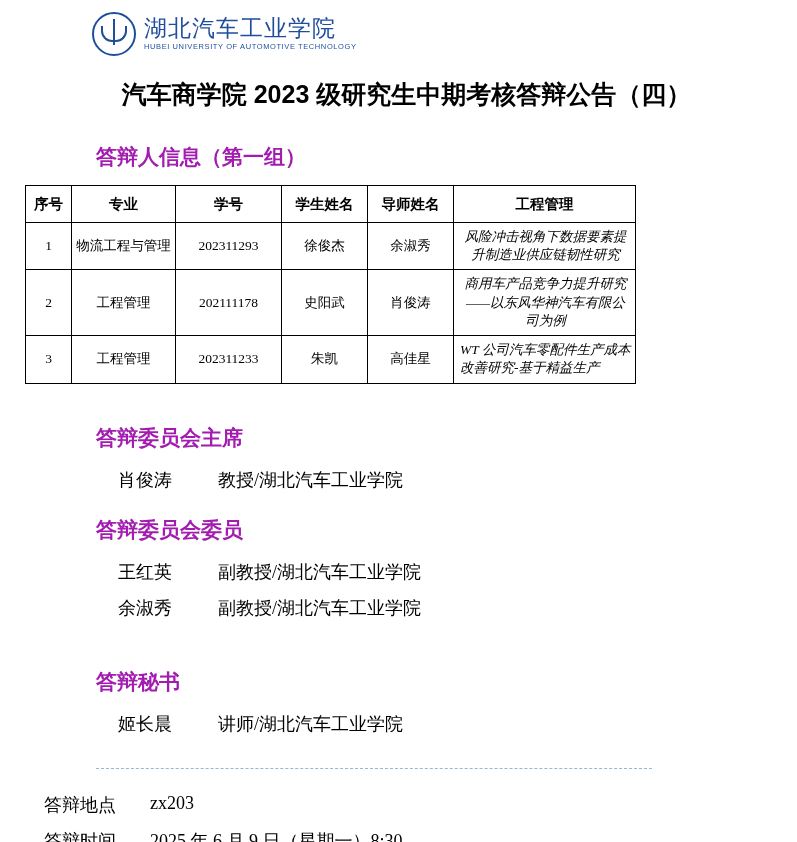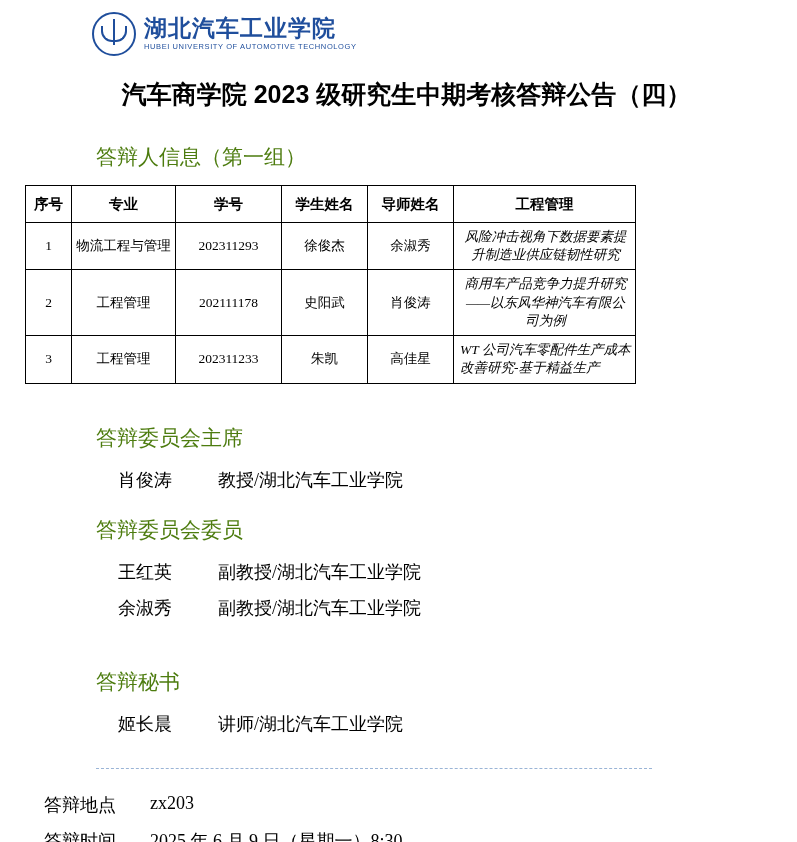--- a/index.html
+++ b/index.html
@@ -52,21 +52,21 @@
     border: 2px solid #1f4e9c;
     border-top: none;
     border-radius: 0 0 11px 11px;
   }
   .logo-text {
     margin-left: 8px;
     line-height: 1.05;
   }
   .logo-cn {
     font-size: 23px;
-    font-weight: bold;
+    font-weight: normal;
     color: #1f4e9c;
     letter-spacing: 1px;
     font-family: "Liberation Serif", "DejaVu Serif", serif;
   }
   .logo-en {
     font-size: 7.5px;
     color: #1f4e9c;
     letter-spacing: 0.6px;
     font-family: "Liberation Sans", sans-serif;
     margin-top: 2px;
@@ -78,22 +78,22 @@
     font-size: 25px;
     font-weight: bold;
     color: #000000;
     margin: 22px 0 0 0;
     padding-left: 16px;
     font-family: "Liberation Sans", "DejaVu Sans", sans-serif;
   }
 
   
   .section-head {
-    color: #4d7c0f;
-    font-weight: normal;
+    color: #a21caf;
+    font-weight: bold;
     font-size: 21px;
     font-family: "Liberation Sans", "DejaVu Sans", sans-serif;
     margin: 0;
   }
   .sec-group {
     padding-left: 96px;
   }
   .sec-respondents { margin-top: 32px; }
 
   

